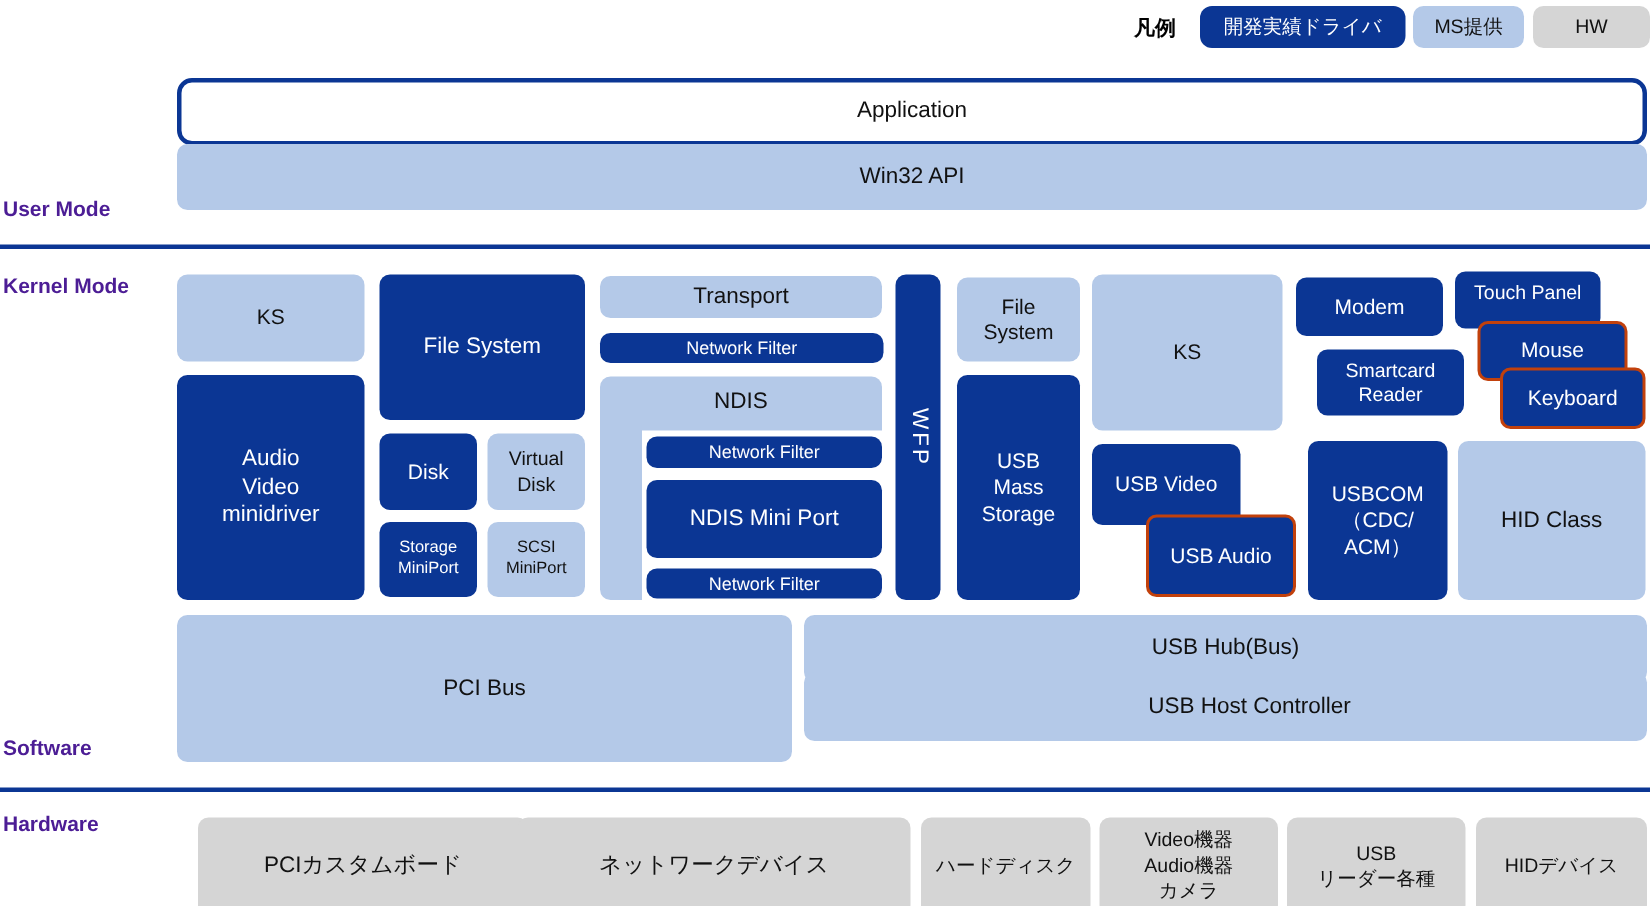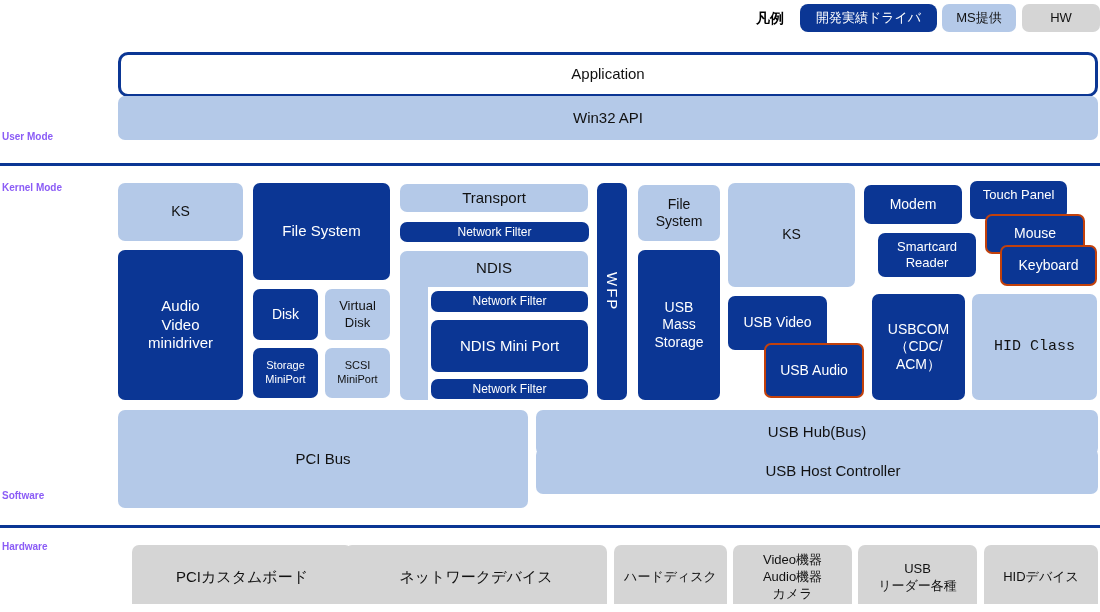--- a/index.html
+++ b/index.html
@@ -13,21 +13,21 @@
     white-space:pre-line;line-height:1.25;font-size:14px;
   }
   .dev{background:var(--dev,#0b3694);color:#fff;}
   .ms{background:var(--ms,#b4c9e8);color:#111;}
   .hw{background:var(--hw,#d5d5d5);color:#111;}
   .outline{background:#fff;border:3px solid var(--line,#0b3694);color:#111;}
   .wborder{border:2px solid #c2410c;}
   .fs11{font-size:11px;} .fs12{font-size:12px;} .fs13{font-size:13px;}
   .fs15{font-size:15px;}
   .hline{position:absolute;left:0;width:1100px;height:3px;background:var(--line,#0b3694);}
-  .layer-label{position:absolute;left:2px;font-weight:bold;font-size:10px;color:#8b5cf6;text-align:center;}
+  .layer-label{position:absolute;left:2px;font-weight:bold;font-size:14px;color:#4c1d95;text-align:center;}
   .legend-title{position:absolute;font-weight:bold;font-size:14px;color:#000;}
   .vert{writing-mode:vertical-rl;letter-spacing:2px;font-size:15px;}
   .ndis-white{position:absolute;left:28px;top:36px;right:0;bottom:0;background:#fff;border-bottom-right-radius:7px;}
   .ndis-label{position:absolute;left:0;top:0;width:100%;height:34px;display:flex;align-items:center;justify-content:center;font-size:15px;}
 </style>
 </head>
 <body>
 
 <div id="stage">
 
@@ -78,21 +78,21 @@
 
   <div class="box dev" style="left:864px;top:185px;width:98px;height:39px;">Modem</div>
   <div class="box dev fs13" style="left:970px;top:181px;width:97px;height:38px;align-items:flex-start;padding-top:6px;">Touch Panel</div>
   <div class="box dev wborder" style="left:985px;top:214px;width:100px;height:40px;">Mouse</div>
   <div class="box dev fs13" style="left:878px;top:233px;width:98px;height:44px;">Smartcard
 Reader</div>
   <div class="box dev wborder" style="left:1000px;top:245px;width:97px;height:41px;">Keyboard</div>
   <div class="box dev" style="left:872px;top:294px;width:93px;height:106px;">USBCOM
 （CDC/
 ACM）</div>
-  <div class="box ms fs15" style="left:972px;top:294px;width:125px;height:106px;font-family:Liberation Mono, monospace;">HID Class</div>
+  <div class="box ms fs15" style="left:972px;top:294px;width:125px;height:106px;">HID Class</div>
 
   <div class="box ms fs15" style="left:118px;top:410px;width:410px;height:98px;">PCI Bus</div>
   <div class="box ms fs15" style="left:536px;top:410px;width:562px;height:45px;">USB Hub(Bus)</div>
   <div class="box ms fs15" style="left:536px;top:448px;width:562px;height:46px;padding-left:32px;">USB Host Controller</div>
   <div class="layer-label" style="top:490px;">Software</div>
 
   <div class="hline" style="top:525px;"></div>
   <div class="layer-label" style="top:541px;">Hardware</div>
 
   <div class="box hw fs15" style="left:132px;top:545px;width:220px;height:65px;">PCIカスタムボード</div>

